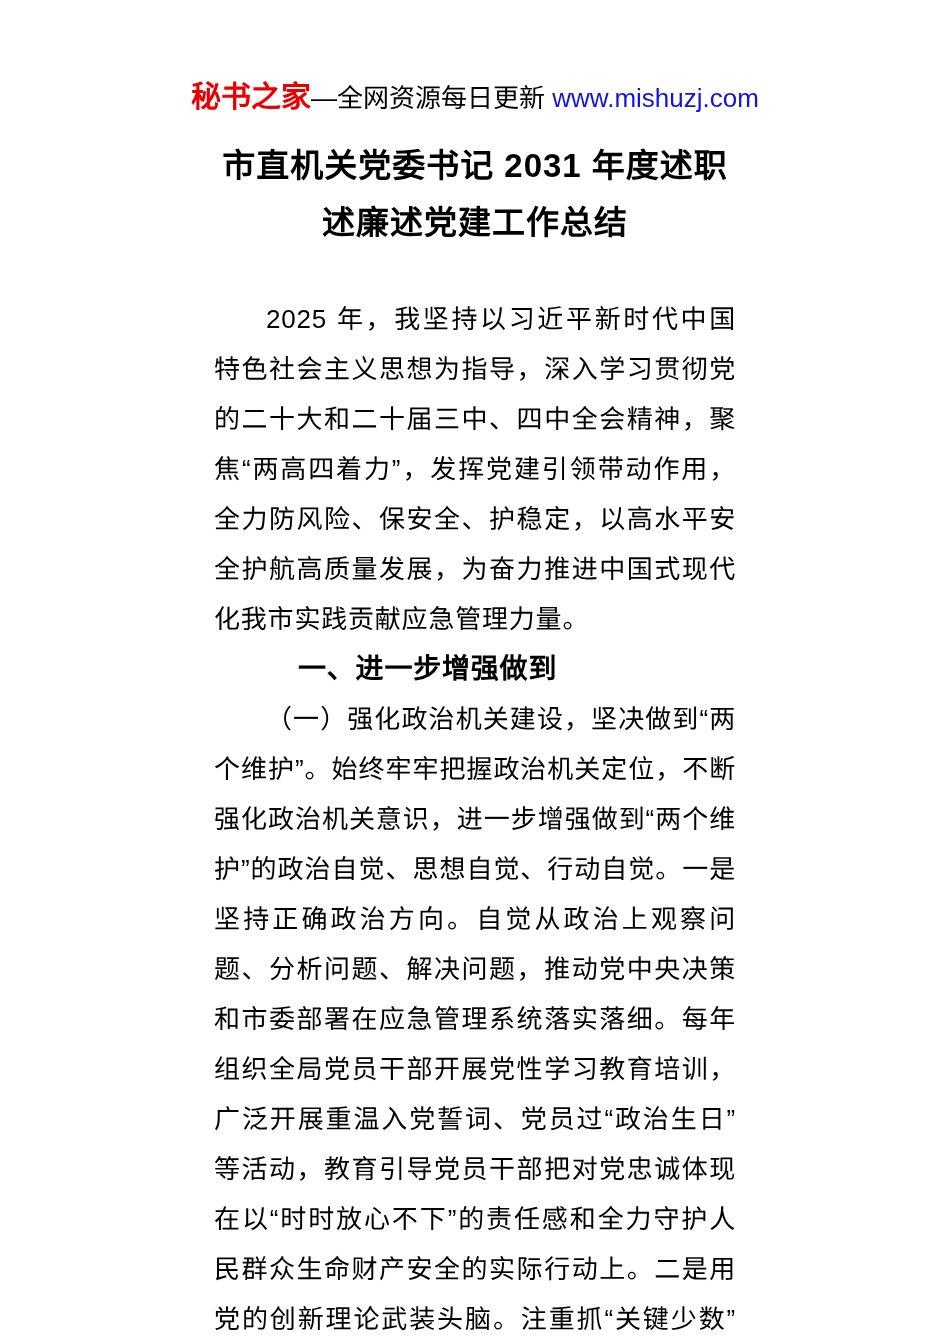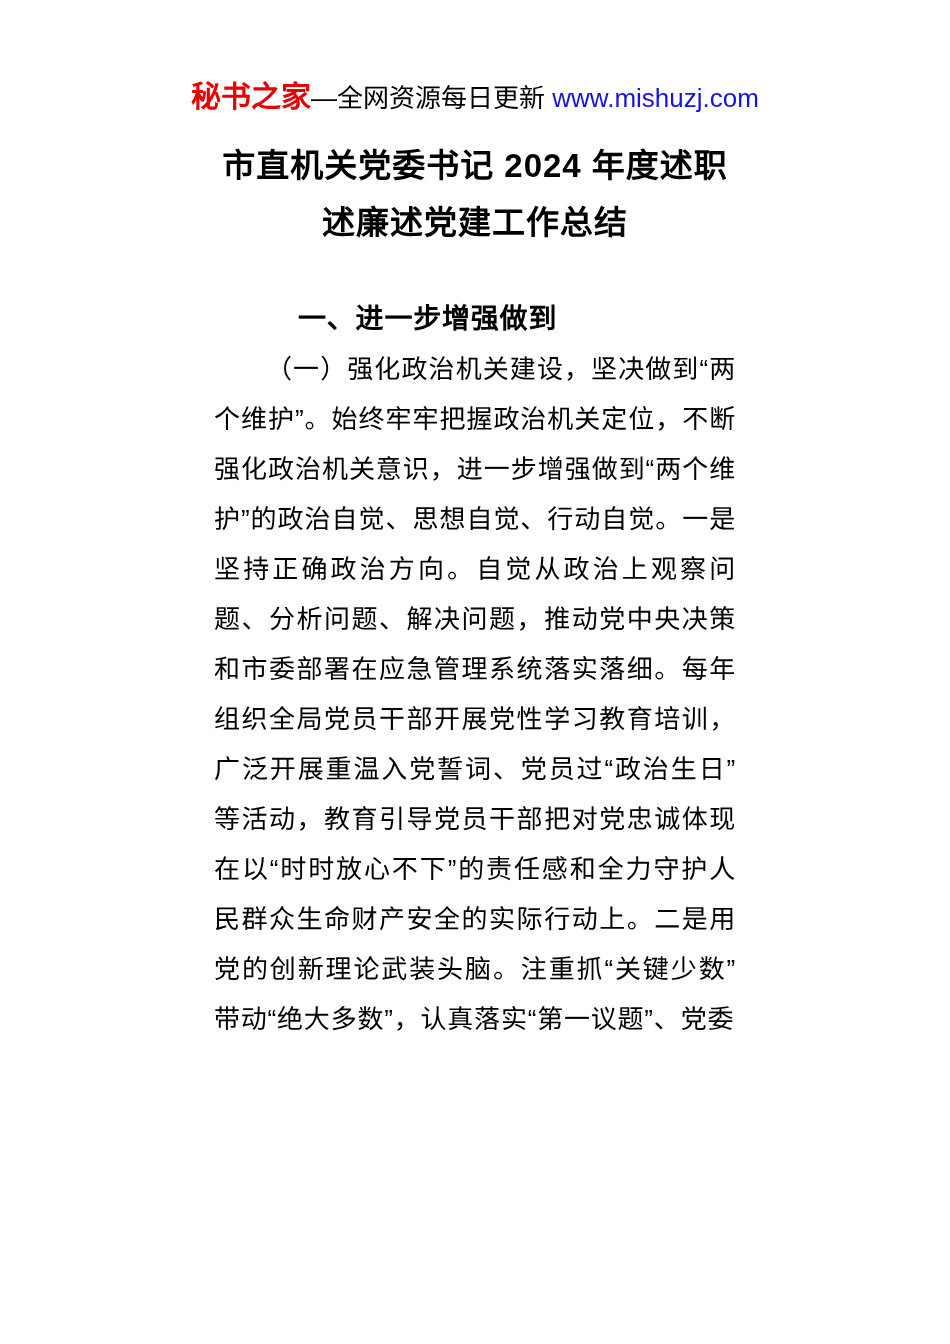--- a/index.html
+++ b/index.html
@@ -66,20 +66,21 @@
     letter-spacing: 0.8px;
   }
 </style>
 </head>
 <body>
 
 <div class="page">
 
   <div class="site-header"><span class="site-name">秘书之家</span><span class="site-tagline">—全网资源每日更新 </span><span class="site-url">www.mishuzj.com</span></div>
 
-  <h1 class="doc-title">市直机关党委书记 2024 年度述职述廉述党建工作总结</h1>
+  <h1 class="doc-title">市直机关党委书记 2031 年度述职述廉述党建工作总结</h1>
 
   <div class="doc-body">
+    <p class="para">2025 年，我坚持以习近平新时代中国特色社会主义思想为指导，深入学习贯彻党的二十大和二十届三中、四中全会精神，聚焦“两高四着力”，发挥党建引领带动作用，全力防风险、保安全、护稳定，以高水平安全护航高质量发展，为奋力推进中国式现代化我市实践贡献应急管理力量。</p>
     <h2 class="section-heading">一、进一步增强做到</h2>
     <p class="para">（一）强化政治机关建设，坚决做到“两个维护”。始终牢牢把握政治机关定位，不断强化政治机关意识，进一步增强做到“两个维护”的政治自觉、思想自觉、行动自觉。一是坚持正确政治方向。自觉从政治上观察问题、分析问题、解决问题，推动党中央决策和市委部署在应急管理系统落实落细。每年组织全局党员干部开展党性学习教育培训，广泛开展重温入党誓词、党员过“政治生日”等活动，教育引导党员干部把对党忠诚体现在以“时时放心不下”的责任感和全力守护人民群众生命财产安全的实际行动上。二是用党的创新理论武装头脑。注重抓“关键少数”带动“绝大多数”，认真落实“第一议题”、党委</p>
   </div>
 
 </div>
 
 </body></html>

